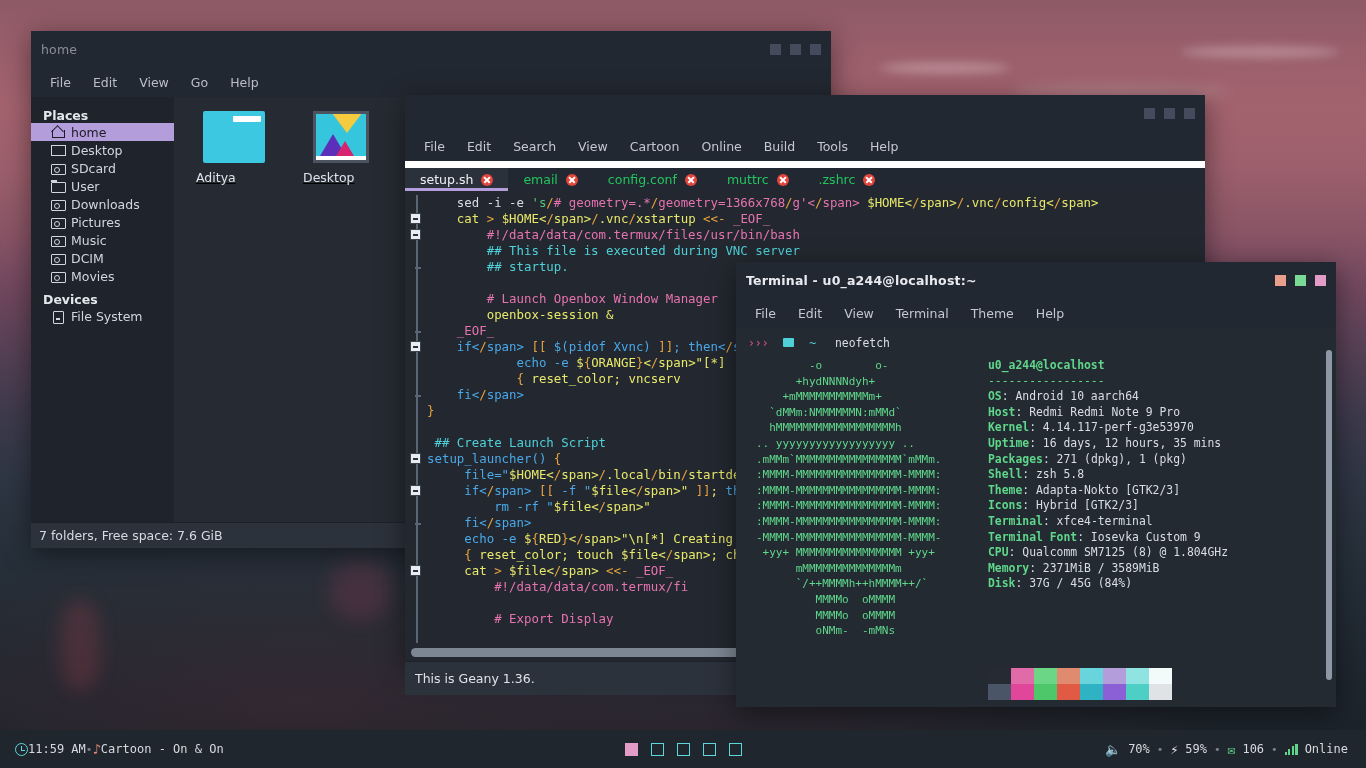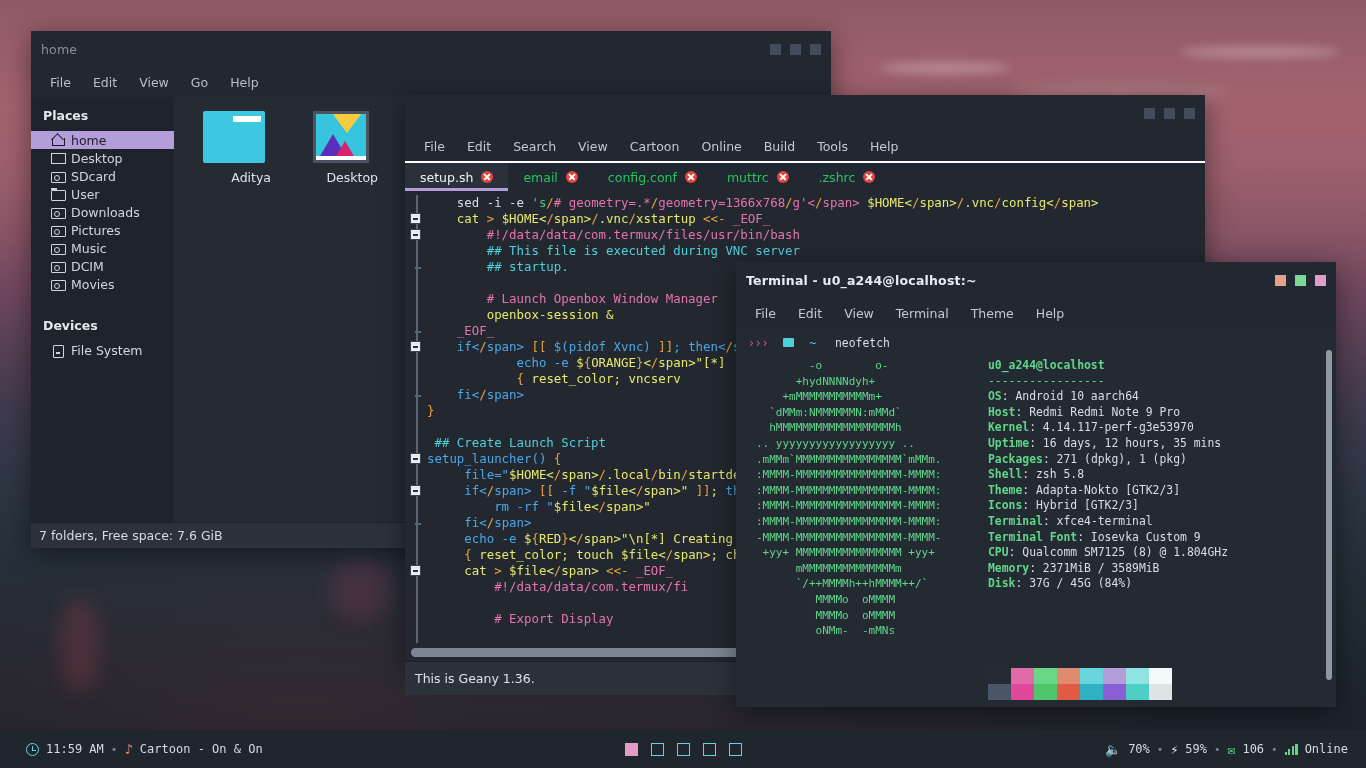--- a/index.html
+++ b/index.html
@@ -46,58 +46,58 @@
   .wbtns{margin-left:auto;display:flex;gap:9px;align-items:center;}
   .wbtn{width:11px;height:11px;background:#434b5c;}
   .menubar{display:flex;gap:0;padding:0 8px;height:30px;align-items:center;background:#222831;}
   .menubar span{font-size:12.5px;color:#c3c8d2;padding:3px 11px;cursor:default;}
   .menubar.dim span{color:#b9bec8;}
 
   
   #filemanager{left:31px;top:31px;width:800px;height:517px;background:#222831;}
   #fm-body{display:flex;height:calc(100% - 66px - 26px);}
   #fm-side{width:143px;background:#1f242c;padding-top:6px;}
-  .fm-head{font-size:12.5px;font-weight:bold;color:#e4e7ec;padding:5px 10px 8px 12px;}
+  .fm-head{font-size:12.5px;font-weight:bold;color:#e4e7ec;padding:5px 10px 0 12px;}
   .fm-item{display:flex;align-items:center;gap:7px;padding:2px 10px 2px 20px;font-size:12.5px;color:#d2d6de;height:18px;}
   .fm-item.sel{background:#b39ddb;color:#1c1c22;}
   .fmicon{width:13px;height:12px;position:relative;flex:0 0 13px;}
   
   .ic-home:before{content:"";position:absolute;left:1px;top:4px;width:11px;height:7px;border:1.4px solid currentColor;border-top:none;}
   .ic-home:after{content:"";position:absolute;left:1.5px;top:1px;width:8px;height:8px;border-left:1.4px solid currentColor;border-top:1.4px solid currentColor;transform:rotate(45deg);}
   
   .ic-mon:before{content:"";position:absolute;left:0;top:1px;width:13px;height:9px;border:1.4px solid currentColor;}
   .ic-mon:after{content:"";position:absolute;left:3px;top:10.5px;width:7px;height:1.4px;background:currentColor;}
   
   .ic-cam:before{content:"";position:absolute;left:0;top:2px;width:13px;height:9px;border:1.4px solid currentColor;border-radius:1px;}
   .ic-cam:after{content:"";position:absolute;left:2.5px;top:4.5px;width:4px;height:4px;border:1.4px solid currentColor;border-radius:50%;}
   
   .ic-fold:before{content:"";position:absolute;left:0;top:2px;width:13px;height:9px;border:1.4px solid currentColor;border-radius:1px;}
   .ic-fold:after{content:"";position:absolute;left:0;top:0px;width:6px;height:2.4px;background:currentColor;}
   
   .ic-drive:before{content:"";position:absolute;left:2px;top:1px;width:9px;height:11px;border:1.4px solid currentColor;border-radius:1px;}
   .ic-drive:after{content:"";position:absolute;left:4.5px;top:8px;width:4px;height:1.6px;background:currentColor;}
 
   #fm-main{flex:1;background:#262b33;padding:14px 0 0 22px;display:flex;gap:32px;align-items:flex-start;}
-  .fm-file{width:75px;text-align:right;cursor:default;}
+  .fm-file{width:75px;text-align:left;cursor:default;text-decoration:underline;}
   .folder{width:62px;height:52px;margin:0 auto;position:relative;}
   .folder .body{position:absolute;inset:0;background:#3bc8e0;border-radius:2px;}
   .folder .tab{position:absolute;right:4px;top:5px;width:28px;height:6px;background:#fff;border-radius:1px;}
   .fm-label{font-size:12.5px;color:#dfe3e9;margin-top:7px;}
   .picfolder{width:56px;height:52px;margin:0 auto;position:relative;background:#3bc8e0;border:3px solid #4b5260;overflow:hidden;}
   .picfolder .sky{position:absolute;inset:0;background:#35c6de;}
   .picfolder .ytri{position:absolute;left:16px;top:-1px;width:0;height:0;border-left:15px solid transparent;border-right:15px solid transparent;border-top:20px solid #f7cb3f;}
   .picfolder .ptri{position:absolute;left:4px;bottom:4px;width:0;height:0;border-left:13px solid transparent;border-right:13px solid transparent;border-bottom:22px solid #5b2fba;}
   .picfolder .mtri{position:absolute;left:20px;bottom:4px;width:0;height:0;border-left:9px solid transparent;border-right:9px solid transparent;border-bottom:15px solid #d6246e;}
   .picfolder .base{position:absolute;left:0;right:0;bottom:0;height:4px;background:#fff;}
   #fm-status{height:26px;background:#2c323c;display:flex;align-items:center;padding-left:8px;
              font-size:12.5px;color:#d6dae1;border-top:1px solid #1d222a;}
 
   
   #geany{left:405px;top:95px;width:800px;height:570px;background:#222831;}
-  #g-tabs{display:flex;background:#222831;border-top:2px solid #ffffff;height:30px;}
+  #g-tabs{display:flex;background:#222831;border-top:7px solid #ffffff;height:30px;}
   .g-tab{display:flex;align-items:center;gap:8px;padding:0 15px;font-size:12.5px;color:#22c55e;
          position:relative;cursor:default;}
   .g-tab.active{background:#2b313b;color:#f0f2f6;}
   .g-tab.active:after{content:"";position:absolute;left:0;right:0;bottom:0;height:3px;background:#b39ddb;}
   .xclose{width:12px;height:12px;border-radius:50%;background:#e2453c;position:relative;flex:0 0 12px;}
   .xclose:before,.xclose:after{content:"";position:absolute;left:2px;top:5px;width:8px;height:1.6px;background:#fff;}
   .xclose:before{transform:rotate(45deg);} .xclose:after{transform:rotate(-45deg);}
 
   #g-edit{height:calc(100% - 36px - 30px - 18px - 34px);display:flex;background:#232830;
           font-family:"DejaVu Sans Mono",monospace;font-size:12.4px;line-height:16px;overflow:hidden;position:relative;}
@@ -125,21 +125,21 @@
   .t-white{color:#d9dee6;} .t-pink{color:#e0558f;} .t-cyan{color:#4fd0d8;}
   .ascii{position:absolute;left:20px;top:30px;white-space:pre;color:#5fd68a;font-size:11px;line-height:15.6px;}
   .info{position:absolute;left:252px;top:30px;white-space:pre;font-size:11.4px;line-height:15.6px;}
   .palette{position:absolute;left:252px;top:340px;display:flex;flex-direction:column;}
   .prow{display:flex;}
   .psw{width:23px;height:16px;}
 
   
   #taskbar{position:absolute;left:0;bottom:0;width:1366px;height:38px;background:#20262e;
            display:flex;align-items:center;font-family:"DejaVu Sans Mono",monospace;font-size:12px;color:#d6dae1;}
-  #tb-left{display:flex;align-items:center;gap:7px;padding-left:26px;}
+  #tb-left{display:flex;align-items:center;padding-left:15px;}
   #tb-center{position:absolute;left:0;right:0;display:flex;justify-content:center;gap:13px;align-items:center;}
   #tb-right{margin-left:auto;display:flex;align-items:center;gap:7px;padding-right:18px;}
   .dot{color:#7a828e;font-size:11px;}
   .ws{width:13px;height:13px;border:1.6px solid #5fd5dc;}
   .ws.active{background:#e39cc8;border-color:#e39cc8;}
   .clk{width:13px;height:13px;border:1.6px solid #5fd5dc;border-radius:50%;position:relative;}
   .clk:before{content:"";position:absolute;left:4.6px;top:2px;width:1.4px;height:4.5px;background:#5fd5dc;}
   .clk:after{content:"";position:absolute;left:5px;top:6px;width:4px;height:1.4px;background:#5fd5dc;}
   .note{color:#e38a70;font-size:14px;line-height:1;}
   .spk{color:#a98fd4;font-size:13px;}
@@ -212,21 +212,21 @@
         <span>Music</span>
       </div>
       <div class="fm-item">
         <span class="fmicon ic-cam"></span>
         <span>DCIM</span>
       </div>
       <div class="fm-item">
         <span class="fmicon ic-cam"></span>
         <span>Movies</span>
       </div>
-      <div class="fm-head" style="margin-top:20px">Devices</div>
+      <div class="fm-head" style="margin-top:2px">Devices</div>
       <div class="fm-item">
         <span class="fmicon ic-drive"></span>
         <span>File System</span>
       </div>
     </div>
     <div id="fm-main">
       <div class="fm-file">
         <div class="folder">
           <div class="body"></div>
             <div class="tab"></div>

